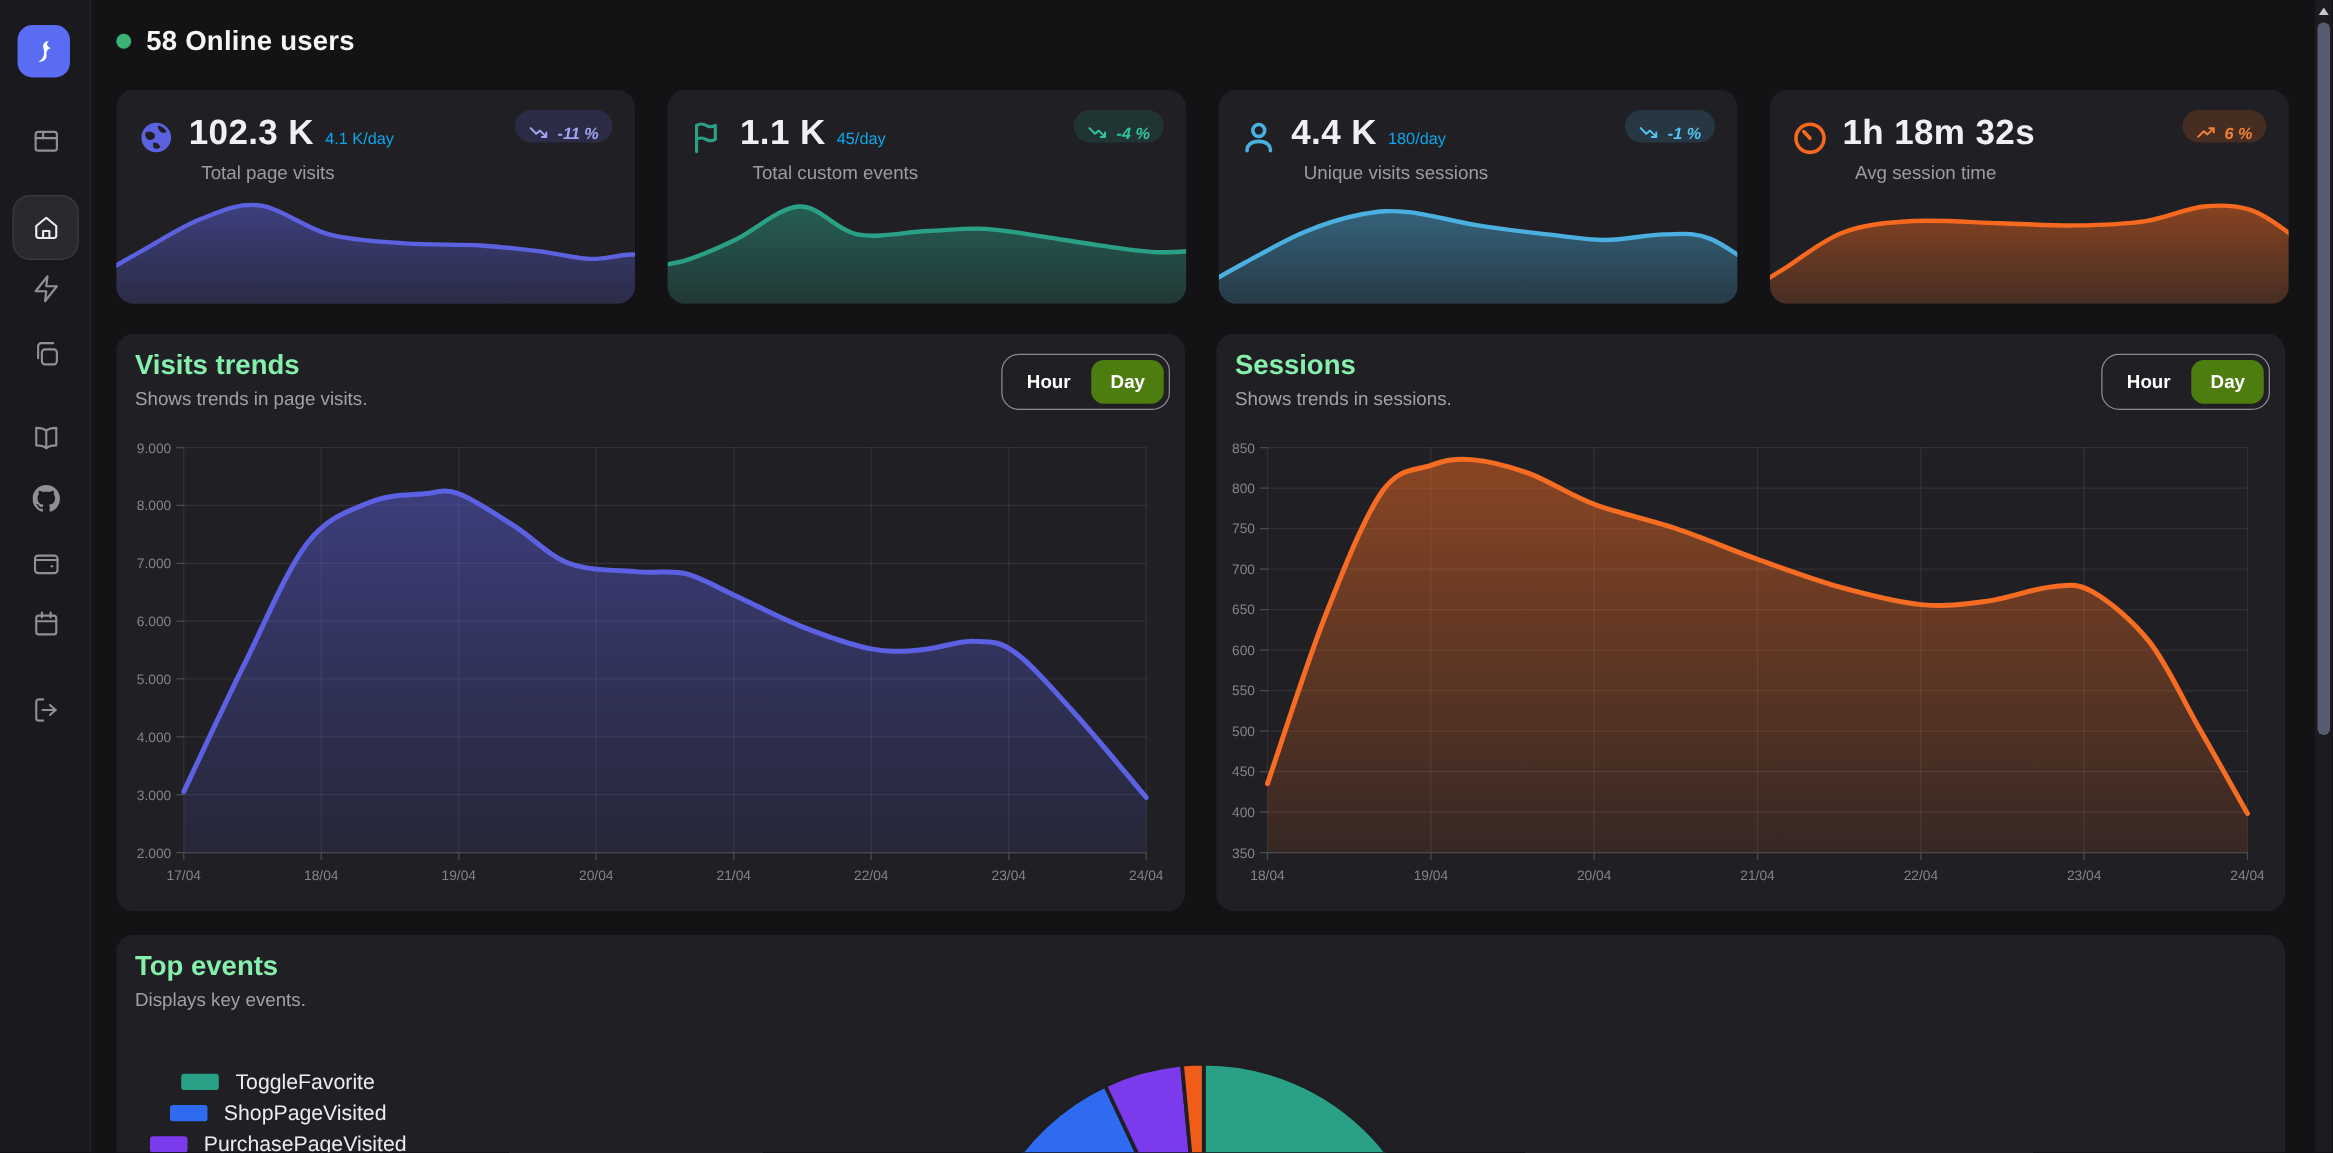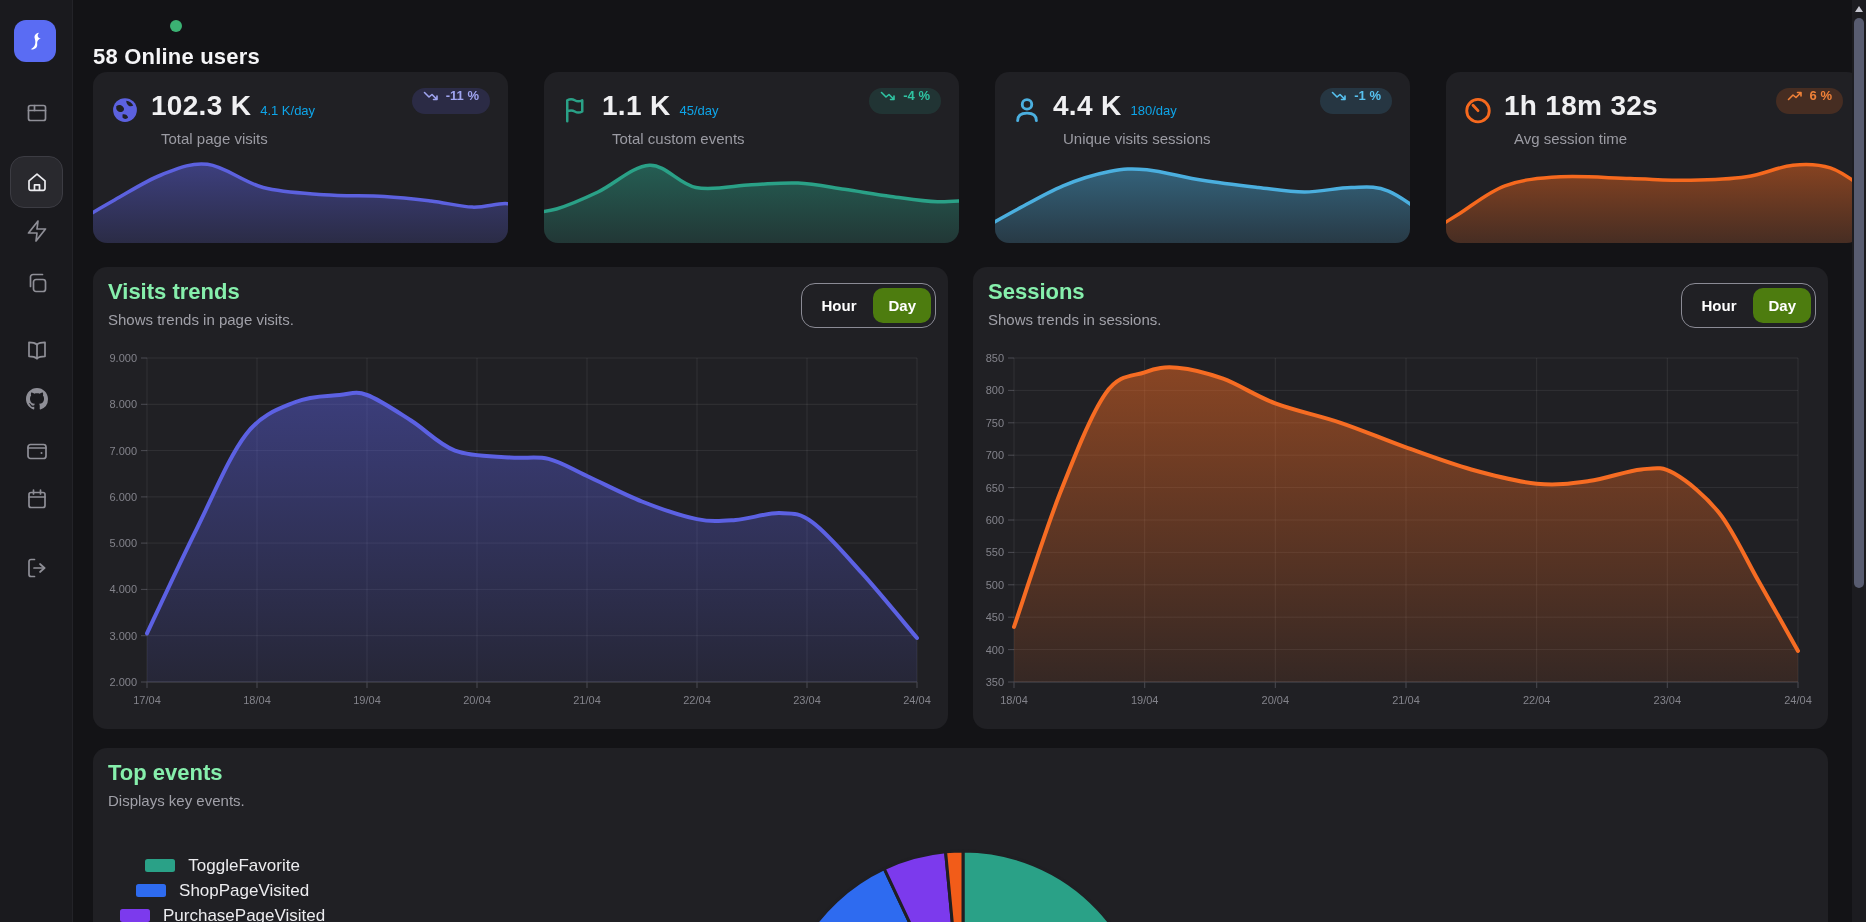--- a/index.html
+++ b/index.html
@@ -7,34 +7,34 @@
   .app{position:relative;width:1866px;height:922px;background:#131316;overflow:hidden;color:#f2f2f4;}
 
   
   .sidebar{position:absolute;left:0;top:0;width:73px;height:922px;background:#1a1a1e;border-right:1px solid #232328;}
   .logo{position:absolute;left:14px;top:20px;width:42px;height:42px;border-radius:12px;background:#5a6cf3;display:flex;align-items:center;justify-content:center;cursor:pointer;}
   .nav-item{position:absolute;left:10px;width:53px;height:52px;display:flex;align-items:center;justify-content:center;color:#8f8f97;cursor:pointer;border-radius:14px;}
   .nav-item svg{display:block;}
   .nav-item.active{background:#29292e;border:1px solid #3c3c43;color:#ececf0;}
 
   
-  .header{position:absolute;left:93px;top:20px;display:flex;align-items:center;gap:12px;flex-direction:column;}
+  .header{position:absolute;left:93px;top:20px;display:flex;align-items:center;gap:12px;}
   .dot{width:12px;height:12px;border-radius:50%;}
   .header h1{margin:0;font-size:22px;font-weight:700;letter-spacing:.2px;color:#f5f5f7;}
 
   
-  .cards-row{position:absolute;left:93px;top:72px;width:1738px;display:flex;gap:36px;}
+  .cards-row{position:absolute;left:93px;top:72px;width:1738px;display:flex;gap:26px;}
   .card{position:relative;width:415px;height:171px;background:#202024;border-radius:14px;overflow:hidden;flex:0 0 auto;}
   .card-icon{position:absolute;left:17px;top:23px;width:30px;height:30px;}
   .card-icon svg{display:block;}
   .card-top{position:absolute;left:58px;top:18px;display:flex;align-items:baseline;gap:9px;white-space:nowrap;}
   .card-value{font-size:28px;font-weight:700;color:#f0f0f2;letter-spacing:.3px;}
   .card-rate{font-size:13px;color:#0ea5e9;}
   .card-label{position:absolute;left:68px;top:58px;font-size:15px;color:#9b9ba3;}
-  .badge{position:absolute;right:18px;top:16px;height:26px;display:flex;align-items:flex-start;gap:7px;padding:0 11px;border-radius:13px;font-size:13px;font-weight:600;}
+  .badge{position:absolute;right:18px;top:16px;height:26px;display:flex;align-items:flex-end;gap:7px;padding:0 11px;border-radius:13px;font-size:13px;font-weight:600;font-style:italic;}
   .badge svg{display:block;}
   .spark{position:absolute;left:0;bottom:0;width:100%;height:97px;}
 
   
   .panel{position:absolute;background:#202024;border-radius:14px;}
   .panel-title{position:absolute;left:15px;top:12px;margin:0;font-size:22px;font-weight:700;color:#86efac;}
   .panel-sub{position:absolute;left:15px;top:44px;font-size:15px;color:#a0a0a8;}
   .visits{left:93px;top:267px;width:855px;height:462px;}
   .sessions{left:973px;top:267px;width:855px;height:462px;}
   .topevents{left:93px;top:748px;width:1735px;height:330px;}

